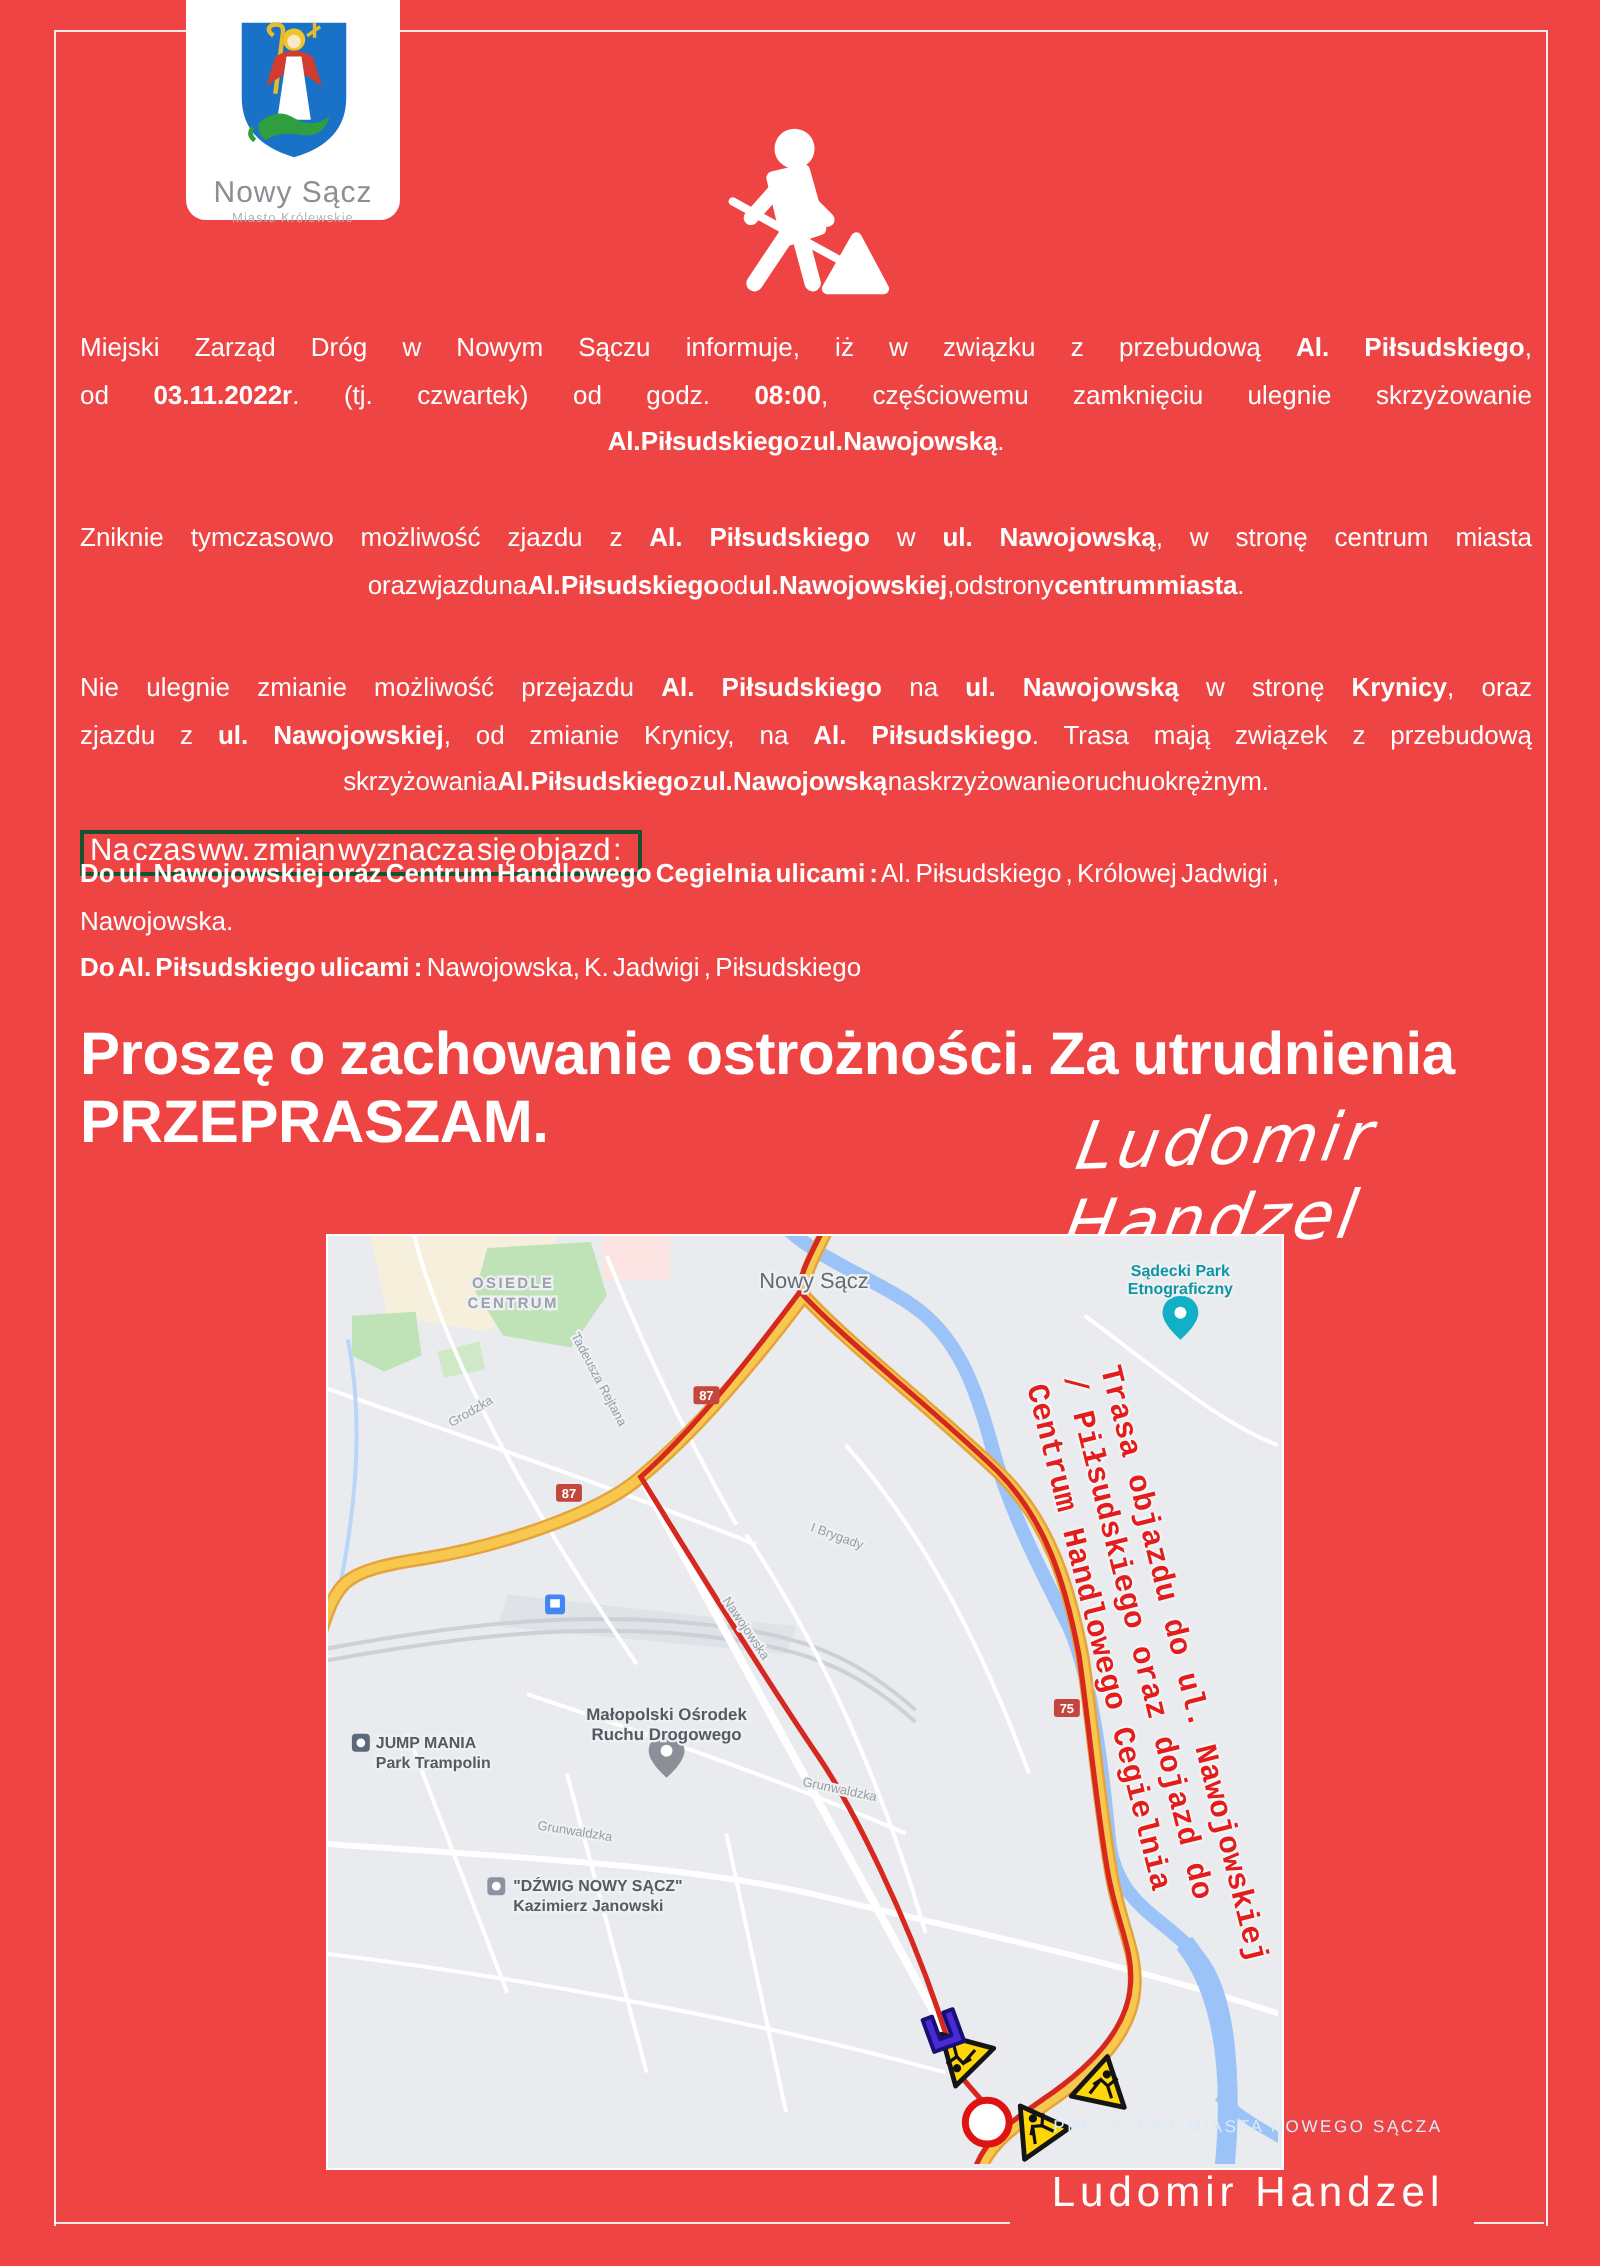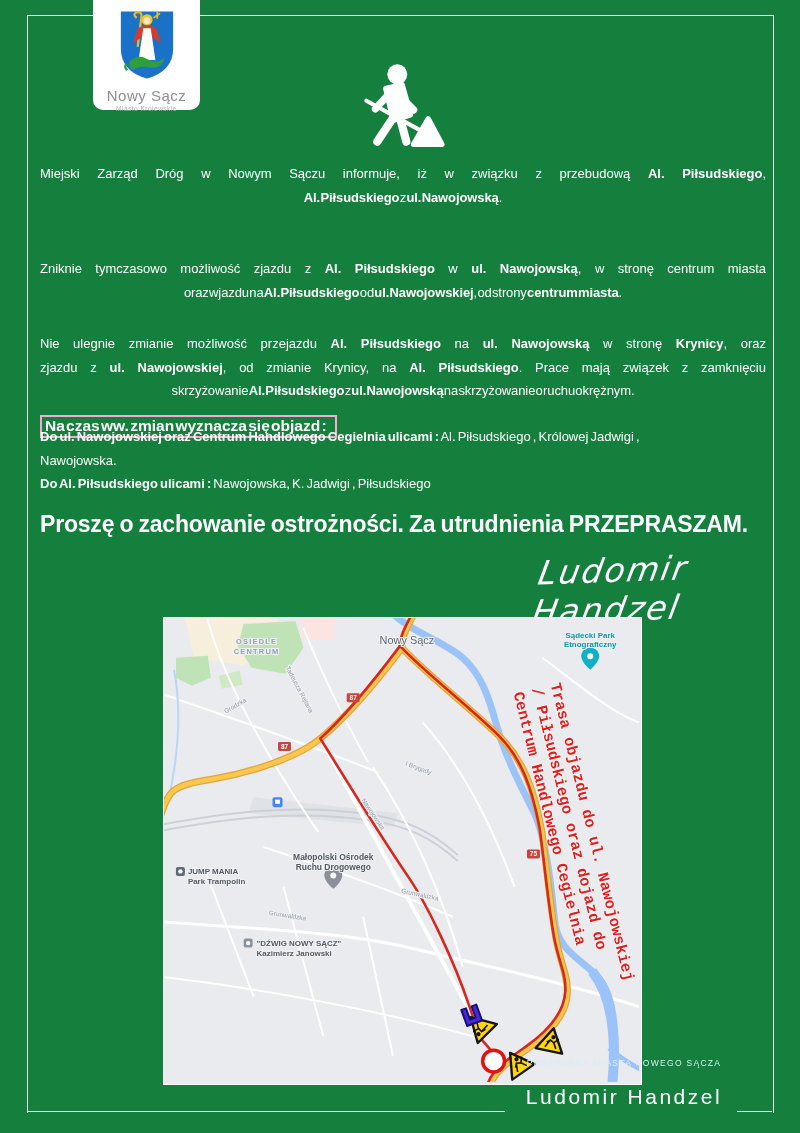--- a/index.html
+++ b/index.html
@@ -1,37 +1,37 @@
 <!DOCTYPE html>
 <html><head>
 <meta charset="utf-8">
 <style>
   html,body{margin:0;padding:0;background:#0d6db4;}
-  .poster{position:relative;width:800px;height:1133px;background:#15803d;overflow:hidden;
+  .poster{position:relative;width:800px;height:1133px;background:#ef4444;overflow:hidden;
           font-family:"Liberation Sans",sans-serif;color:#fff;}
   .abs{position:absolute;}
   
   .frame{position:absolute;left:27px;top:15px;width:745px;height:1097px;
          border-left:1px solid rgba(255,255,255,.9);border-top:1px solid rgba(255,255,255,.9);
          border-right:1px solid rgba(255,255,255,.9);}
   .fline{position:absolute;height:1px;background:rgba(255,255,255,.9);top:1111px;}
   
   .logo-card{position:absolute;left:93px;top:0;width:107px;height:110px;background:#fff;
              border-radius:0 0 10px 10px;text-align:center;z-index:3;}
   .logo-title{margin-top:2px;font-size:15px;color:#8b9095;letter-spacing:.5px;}
   .logo-sub{font-size:6.5px;color:#aeb3b8;letter-spacing:.5px;margin-top:1px;}
   
   .para{position:absolute;left:40px;width:726px;font-size:13px;line-height:23.5px;}
   .line{display:block;}
   .just{text-align:justify;text-align-last:justify;}
   .tight{word-spacing:-3.2px;letter-spacing:-.1px;text-align:center;}
   .b{font-weight:700;}
-  .hl-box{position:absolute;left:40px;top:415px;border:2px solid #f9a8d4;padding:0 8px 1px 3px;
-          font-size:15.5px;font-weight:700;word-spacing:-3px;}
-  .warning{position:absolute;left:40px;top:511px;width:726px;font-size:23px;font-weight:700;
+  .hl-box{position:absolute;left:40px;top:415px;border:2px solid #14532d;padding:0 8px 1px 3px;
+          font-size:15.5px;font-weight:400;word-spacing:-3px;}
+  .warning{position:absolute;left:40px;top:511px;width:726px;font-size:30px;font-weight:700;
            letter-spacing:-.2px;word-spacing:-1px;}
   .signature{position:absolute;left:460px;top:551px;width:300px;text-align:center;
              font-family:"DejaVu Sans",sans-serif;font-style:italic;font-size:33px;
              transform:rotate(-2deg) skewX(-12deg);letter-spacing:2px;font-weight:400;}
   
   .map{position:absolute;left:163px;top:617px;width:477px;height:466px;background:#e9ebee;
        border:1px solid #fff;overflow:hidden;}
   .map svg{position:absolute;left:0;top:0;}
   .mlbl{paint-order:stroke;stroke:#eef0f3;stroke-width:2.2px;}
   .overlay-route-text{position:absolute;left:399px;top:63px;transform:rotate(76deg);
@@ -77,32 +77,33 @@
       <path d="M58,40 L70,52" fill="none" stroke-width="8" stroke-linecap="round"></path>
       <path d="M48,60 L30,87" fill="none" stroke-width="9" stroke-linecap="round"></path>
       <path d="M55,61 L62,87" fill="none" stroke-width="9" stroke-linecap="round"></path>
       <path d="M18,42 L80,76" fill="none" stroke-width="4.5" stroke-linecap="round"></path>
       <path d="M70,90 L86,62 L101,90 Z" stroke-width="6" stroke-linejoin="round"></path>
     </g>
   </svg>
 
   <div class="para" style="top:162px;">
     <span class="line just"><span>Miejski Zarząd Dróg w Nowym Sączu informuje, iż w związku z przebudową </span><span class="b">Al. Piłsudskiego</span><span>,</span></span>
+    <span class="line just"><span>od </span><span class="b">03.11.2022r</span><span>. (tj. czwartek) od godz. </span><span class="b">08:00</span><span>, częściowemu zamknięciu ulegnie skrzyżowanie</span></span>
     <span class="line tight"><span class="b">Al. Piłsudskiego</span><span> z </span><span class="b">ul. Nawojowską</span><span>.</span></span>
   </div>
 
   <div class="para" style="top:257px;">
     <span class="line just"><span>Zniknie tymczasowo możliwość zjazdu z </span><span class="b">Al. Piłsudskiego</span><span> w </span><span class="b">ul. Nawojowską</span><span>, w stronę centrum miasta</span></span>
     <span class="line tight"><span>oraz wjazdu na </span><span class="b">Al. Piłsudskiego</span><span> od </span><span class="b">ul. Nawojowskiej</span><span>, od strony </span><span class="b">centrum miasta</span><span>.</span></span>
   </div>
 
   <div class="para" style="top:332px;">
     <span class="line just"><span>Nie ulegnie zmianie możliwość przejazdu </span><span class="b">Al. Piłsudskiego</span><span> na </span><span class="b">ul. Nawojowską</span><span> w stronę </span><span class="b">Krynicy</span><span>, oraz</span></span>
-    <span class="line just"><span>zjazdu z </span><span class="b">ul. Nawojowskiej</span><span>, od zmianie Krynicy, na </span><span class="b">Al. Piłsudskiego</span><span>. Prace mają związek z zamknięciu</span></span>
-    <span class="line tight"><span>skrzyżowanie </span><span class="b">Al. Piłsudskiego</span><span> z </span><span class="b">ul. Nawojowską</span><span> na skrzyżowanie o ruchu okrężnym.</span></span>
+    <span class="line just"><span>zjazdu z </span><span class="b">ul. Nawojowskiej</span><span>, od zmianie Krynicy, na </span><span class="b">Al. Piłsudskiego</span><span>. Trasa mają związek z przebudową</span></span>
+    <span class="line tight"><span>skrzyżowania </span><span class="b">Al. Piłsudskiego</span><span> z </span><span class="b">ul. Nawojowską</span><span> na skrzyżowanie o ruchu okrężnym.</span></span>
   </div>
 
   <div class="hl-box">Na czas ww. zmian wyznacza się objazd :</div>
 
   <div class="para" style="top:425px;">
     <span class="line" style="word-spacing:-1.5px"><span class="b">Do ul. Nawojowskiej oraz Centrum Handlowego Cegielnia ulicami :</span><span> Al. Piłsudskiego , Królowej Jadwigi ,</span></span>
     <span class="line"><span>Nawojowska.</span></span>
     <span class="line" style="word-spacing:-1.5px"><span class="b">Do Al. Piłsudskiego ulicami :</span><span> Nawojowska, K. Jadwigi , Piłsudskiego</span></span>
   </div>
 

